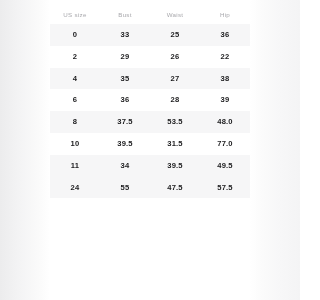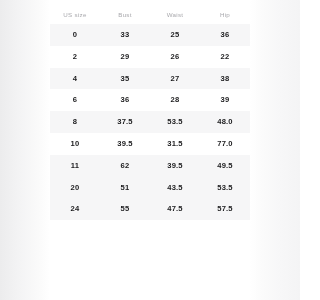--- a/index.html
+++ b/index.html
@@ -138,29 +138,23 @@
           <td>48.0</td>
         </tr>
         <tr class="stripe-b">
           <td>10</td>
           <td>39.5</td>
           <td>31.5</td>
           <td>77.0</td>
         </tr>
         <tr class="stripe-a">
           <td>11</td>
-          <td>62</td>
+          <td>34</td>
           <td>39.5</td>
           <td>49.5</td>
-        </tr>
-        <tr class="stripe-a">
-          <td>20</td>
-          <td>51</td>
-          <td>43.5</td>
-          <td>53.5</td>
         </tr>
         <tr class="stripe-a">
           <td>24</td>
           <td>55</td>
           <td>47.5</td>
           <td>57.5</td>
         </tr>
       </tbody>
   </table>
 

